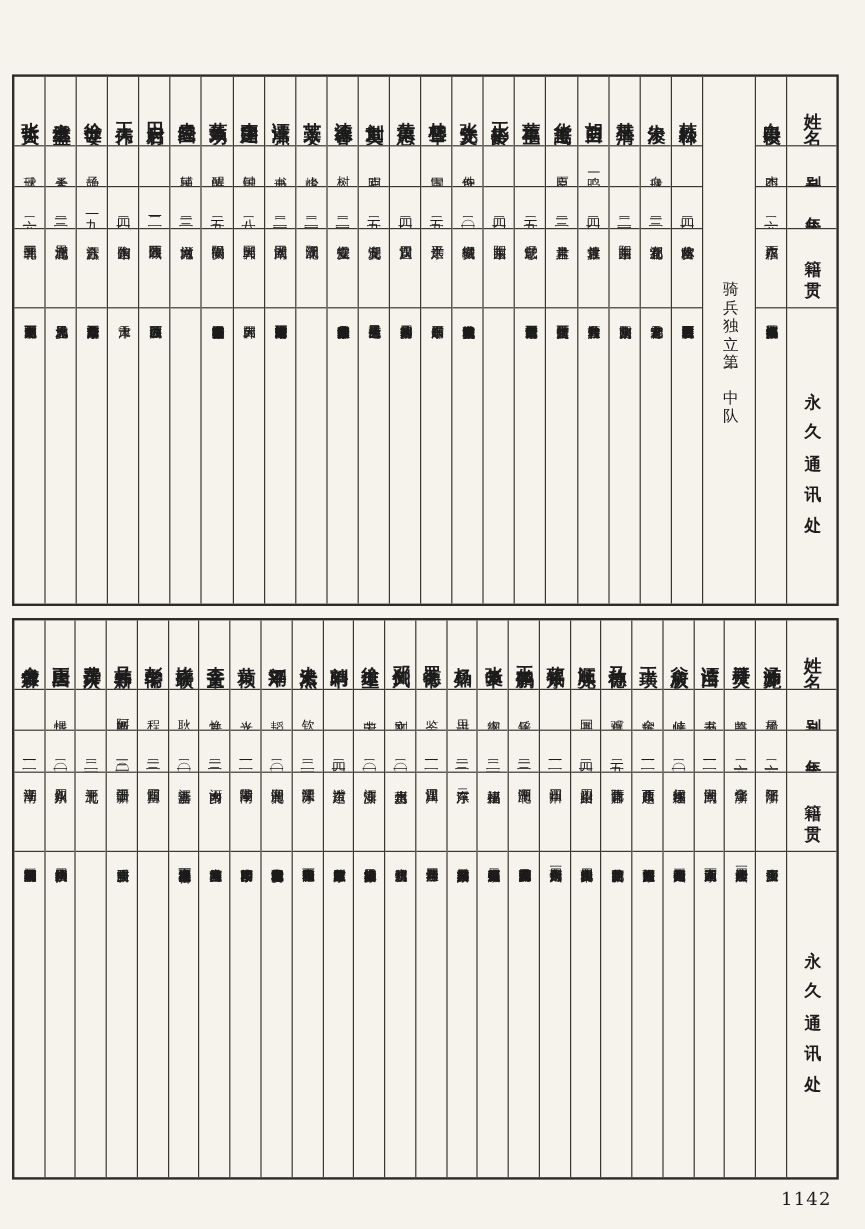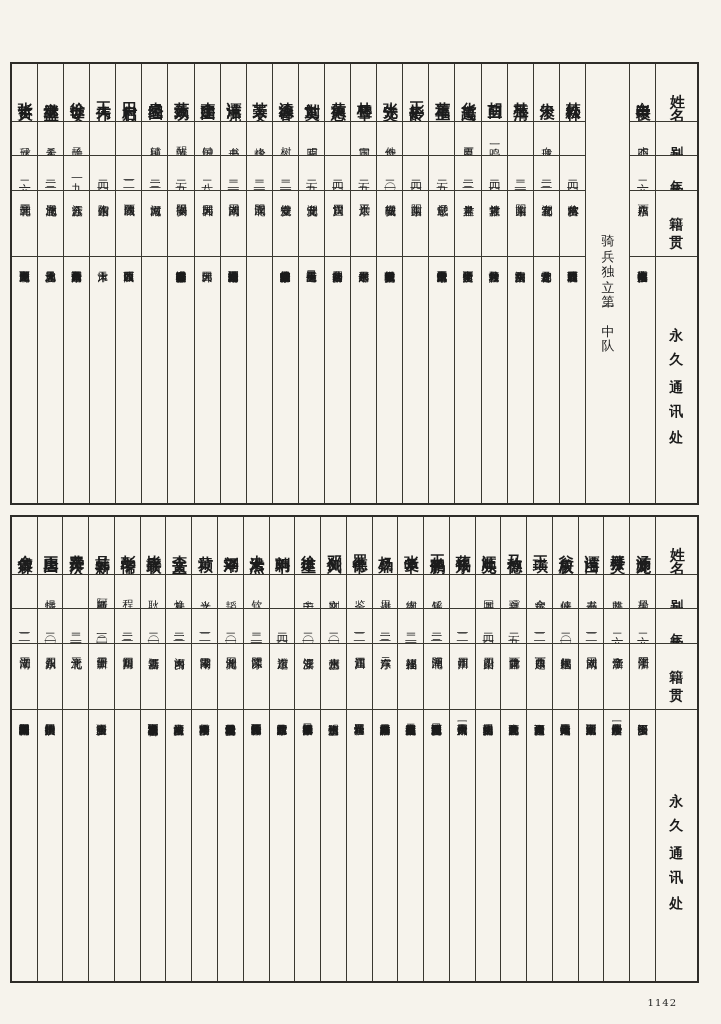--- a/index.html
+++ b/index.html
@@ -71,23 +71,23 @@
     display:flex;
     justify-content:center;
     align-items:center;
     font-size:13px;
     letter-spacing:15px;
     overflow:hidden;
   }
 
   .page-number {
     position:absolute;
-    right:44px; bottom:16px;
+    right:28px; bottom:16px;
     font-family:"DejaVu Serif", serif;
-    font-size:10px;
+    font-size:15px;
     letter-spacing:1px;
   }
 </style>
 </head>
 <body>
 
 <div class="page">
 
   <div class="roster roster-top">
     <div class="col header-col">

